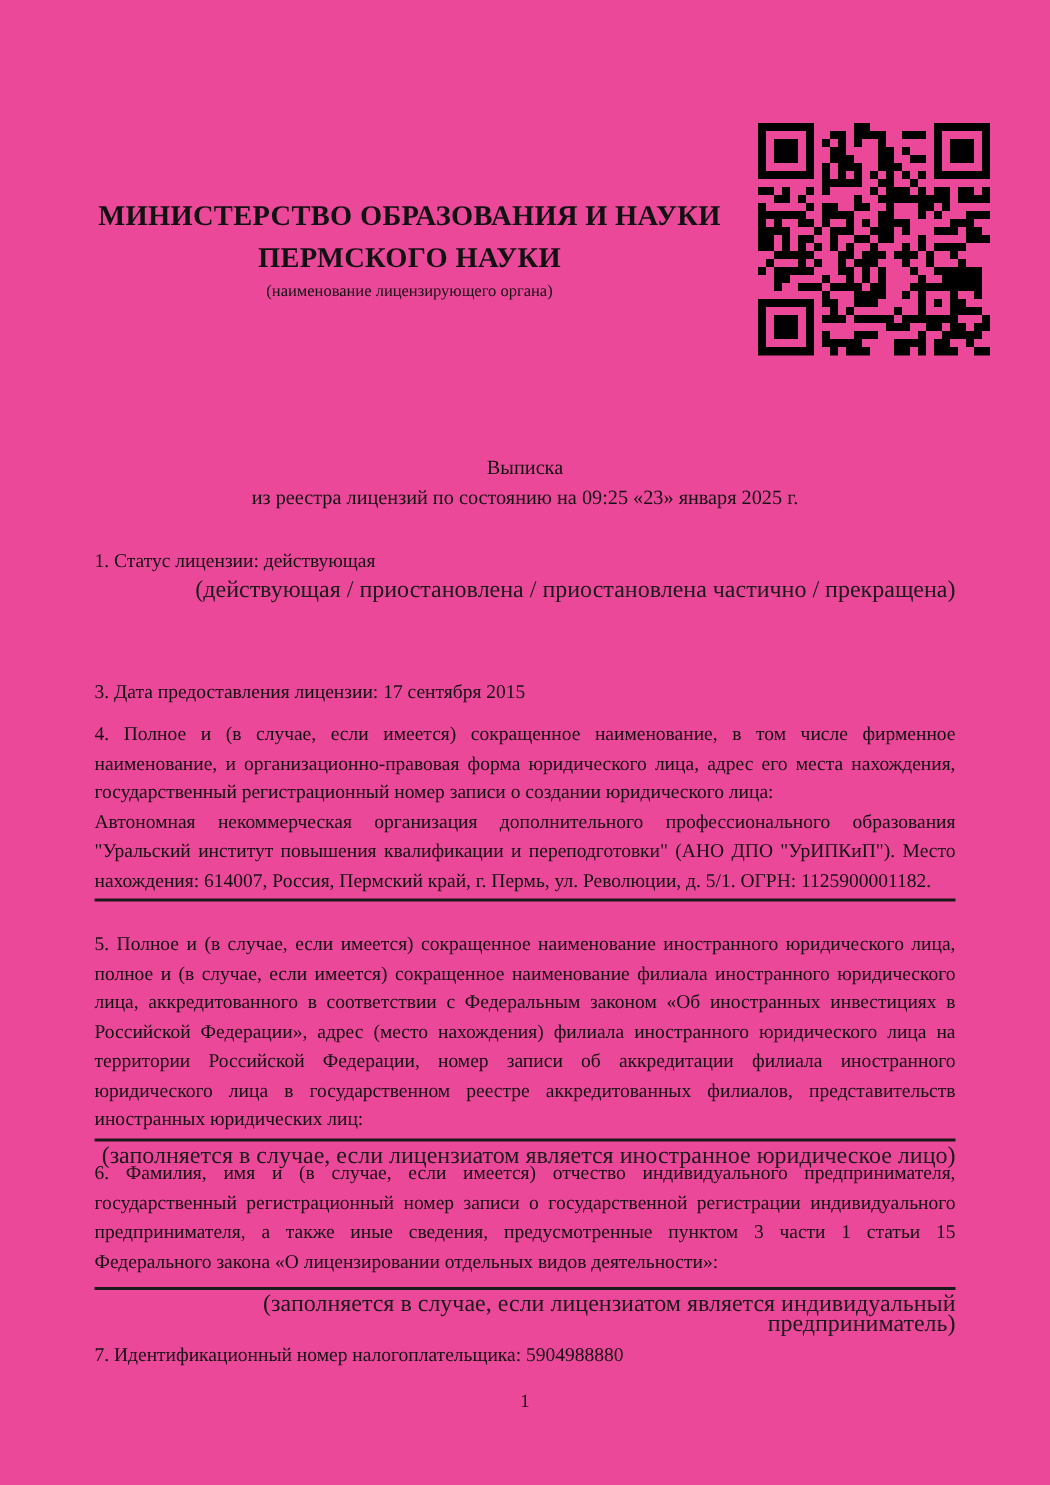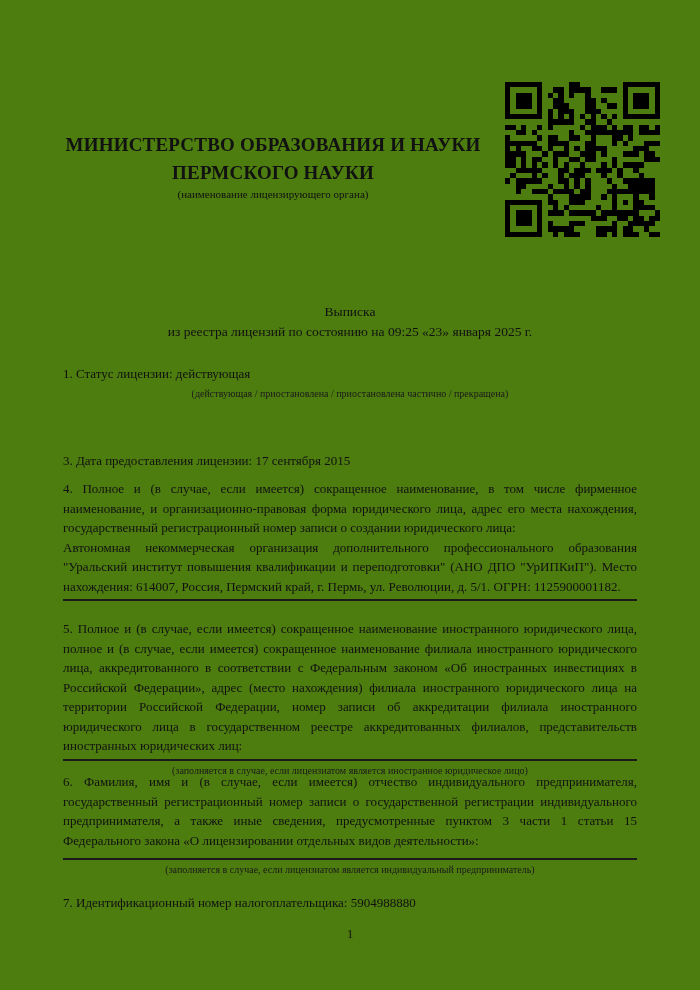--- a/index.html
+++ b/index.html
@@ -1,38 +1,38 @@
 <!DOCTYPE html>
 <html lang="ru"><head>
 <meta charset="utf-8">
 <style>
   html,body{margin:0;padding:0;background:#e8e8e8;}
   .page{
     position:relative;
     width:700px;height:990px;
     margin:0 auto;
-    background:#4d7c0f;
+    background:#ec4899;
     font-family:"Liberation Serif","DejaVu Serif",serif;
     color:#111;
     overflow:hidden;
   }
   .abs{position:absolute;}
   
   .ministry{left:40px;top:131px;width:466px;text-align:center;}
   .ministry-name{font-weight:bold;font-size:19px;line-height:28px;letter-spacing:.2px;}
   .ministry-caption{font-size:11px;line-height:13px;margin-top:1px;}
   
   .qr{left:505px;top:82px;width:155px;height:155px;}
   .qr svg{width:155px;height:155px;display:block;fill:#000;}
   
   .doc-title{left:63px;top:302px;width:574px;text-align:center;font-size:13.5px;line-height:20px;}
   
   .para{left:63px;width:574px;font-size:13px;line-height:19.5px;}
   .just{text-align:justify;text-justify:inter-word;}
-  .note{font-size:10px;line-height:13px;text-align:center;margin-top:3px;color:#1a1a1a;}
+  .note{font-size:16px;line-height:13px;text-align:right;margin-top:3px;color:#1a1a1a;}
   .fill-line{border-top:2px solid #1a1a1a;margin-top:3px;height:0;}
   .p1{top:364px}
   .p2{top:412px}
   .p3{top:451px}
   .p4{top:479px}
   .p5{top:619px}
   .p6{top:772px}
   .p6 .fill-line{margin-top:8px}
   .p7{top:893px}
   .page-number{left:0;top:927px;width:700px;text-align:center;font-size:12.5px;}

